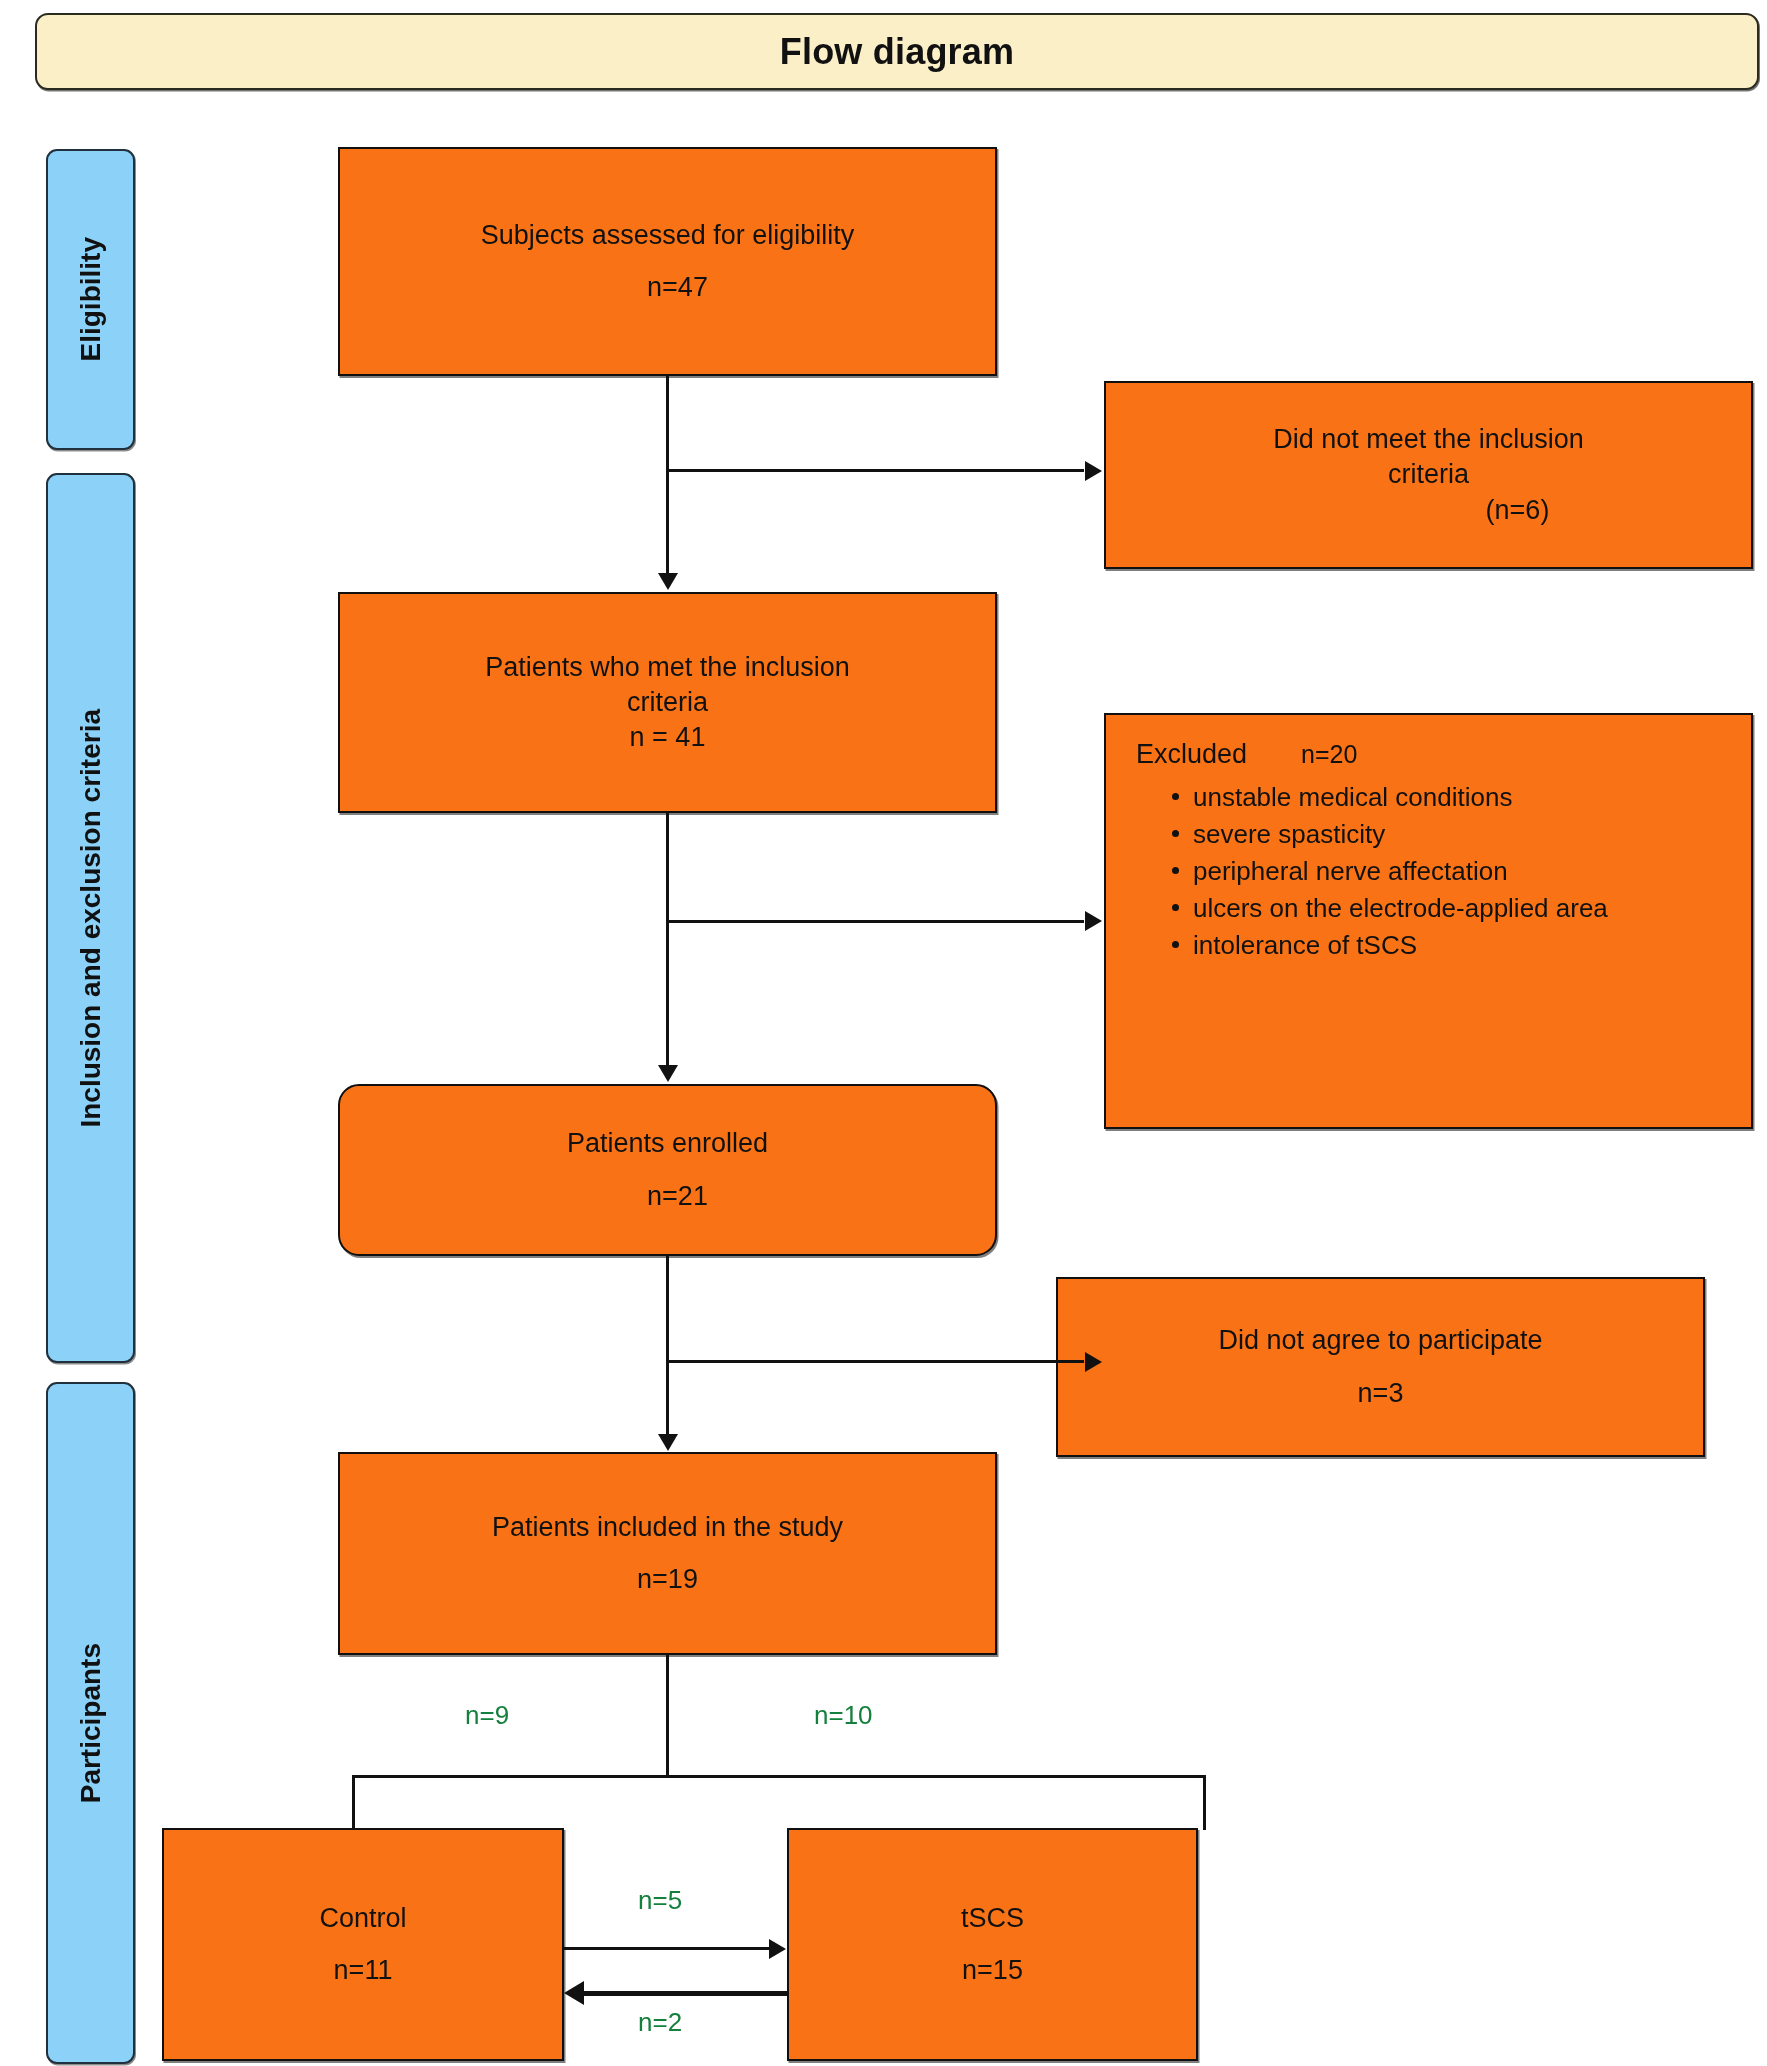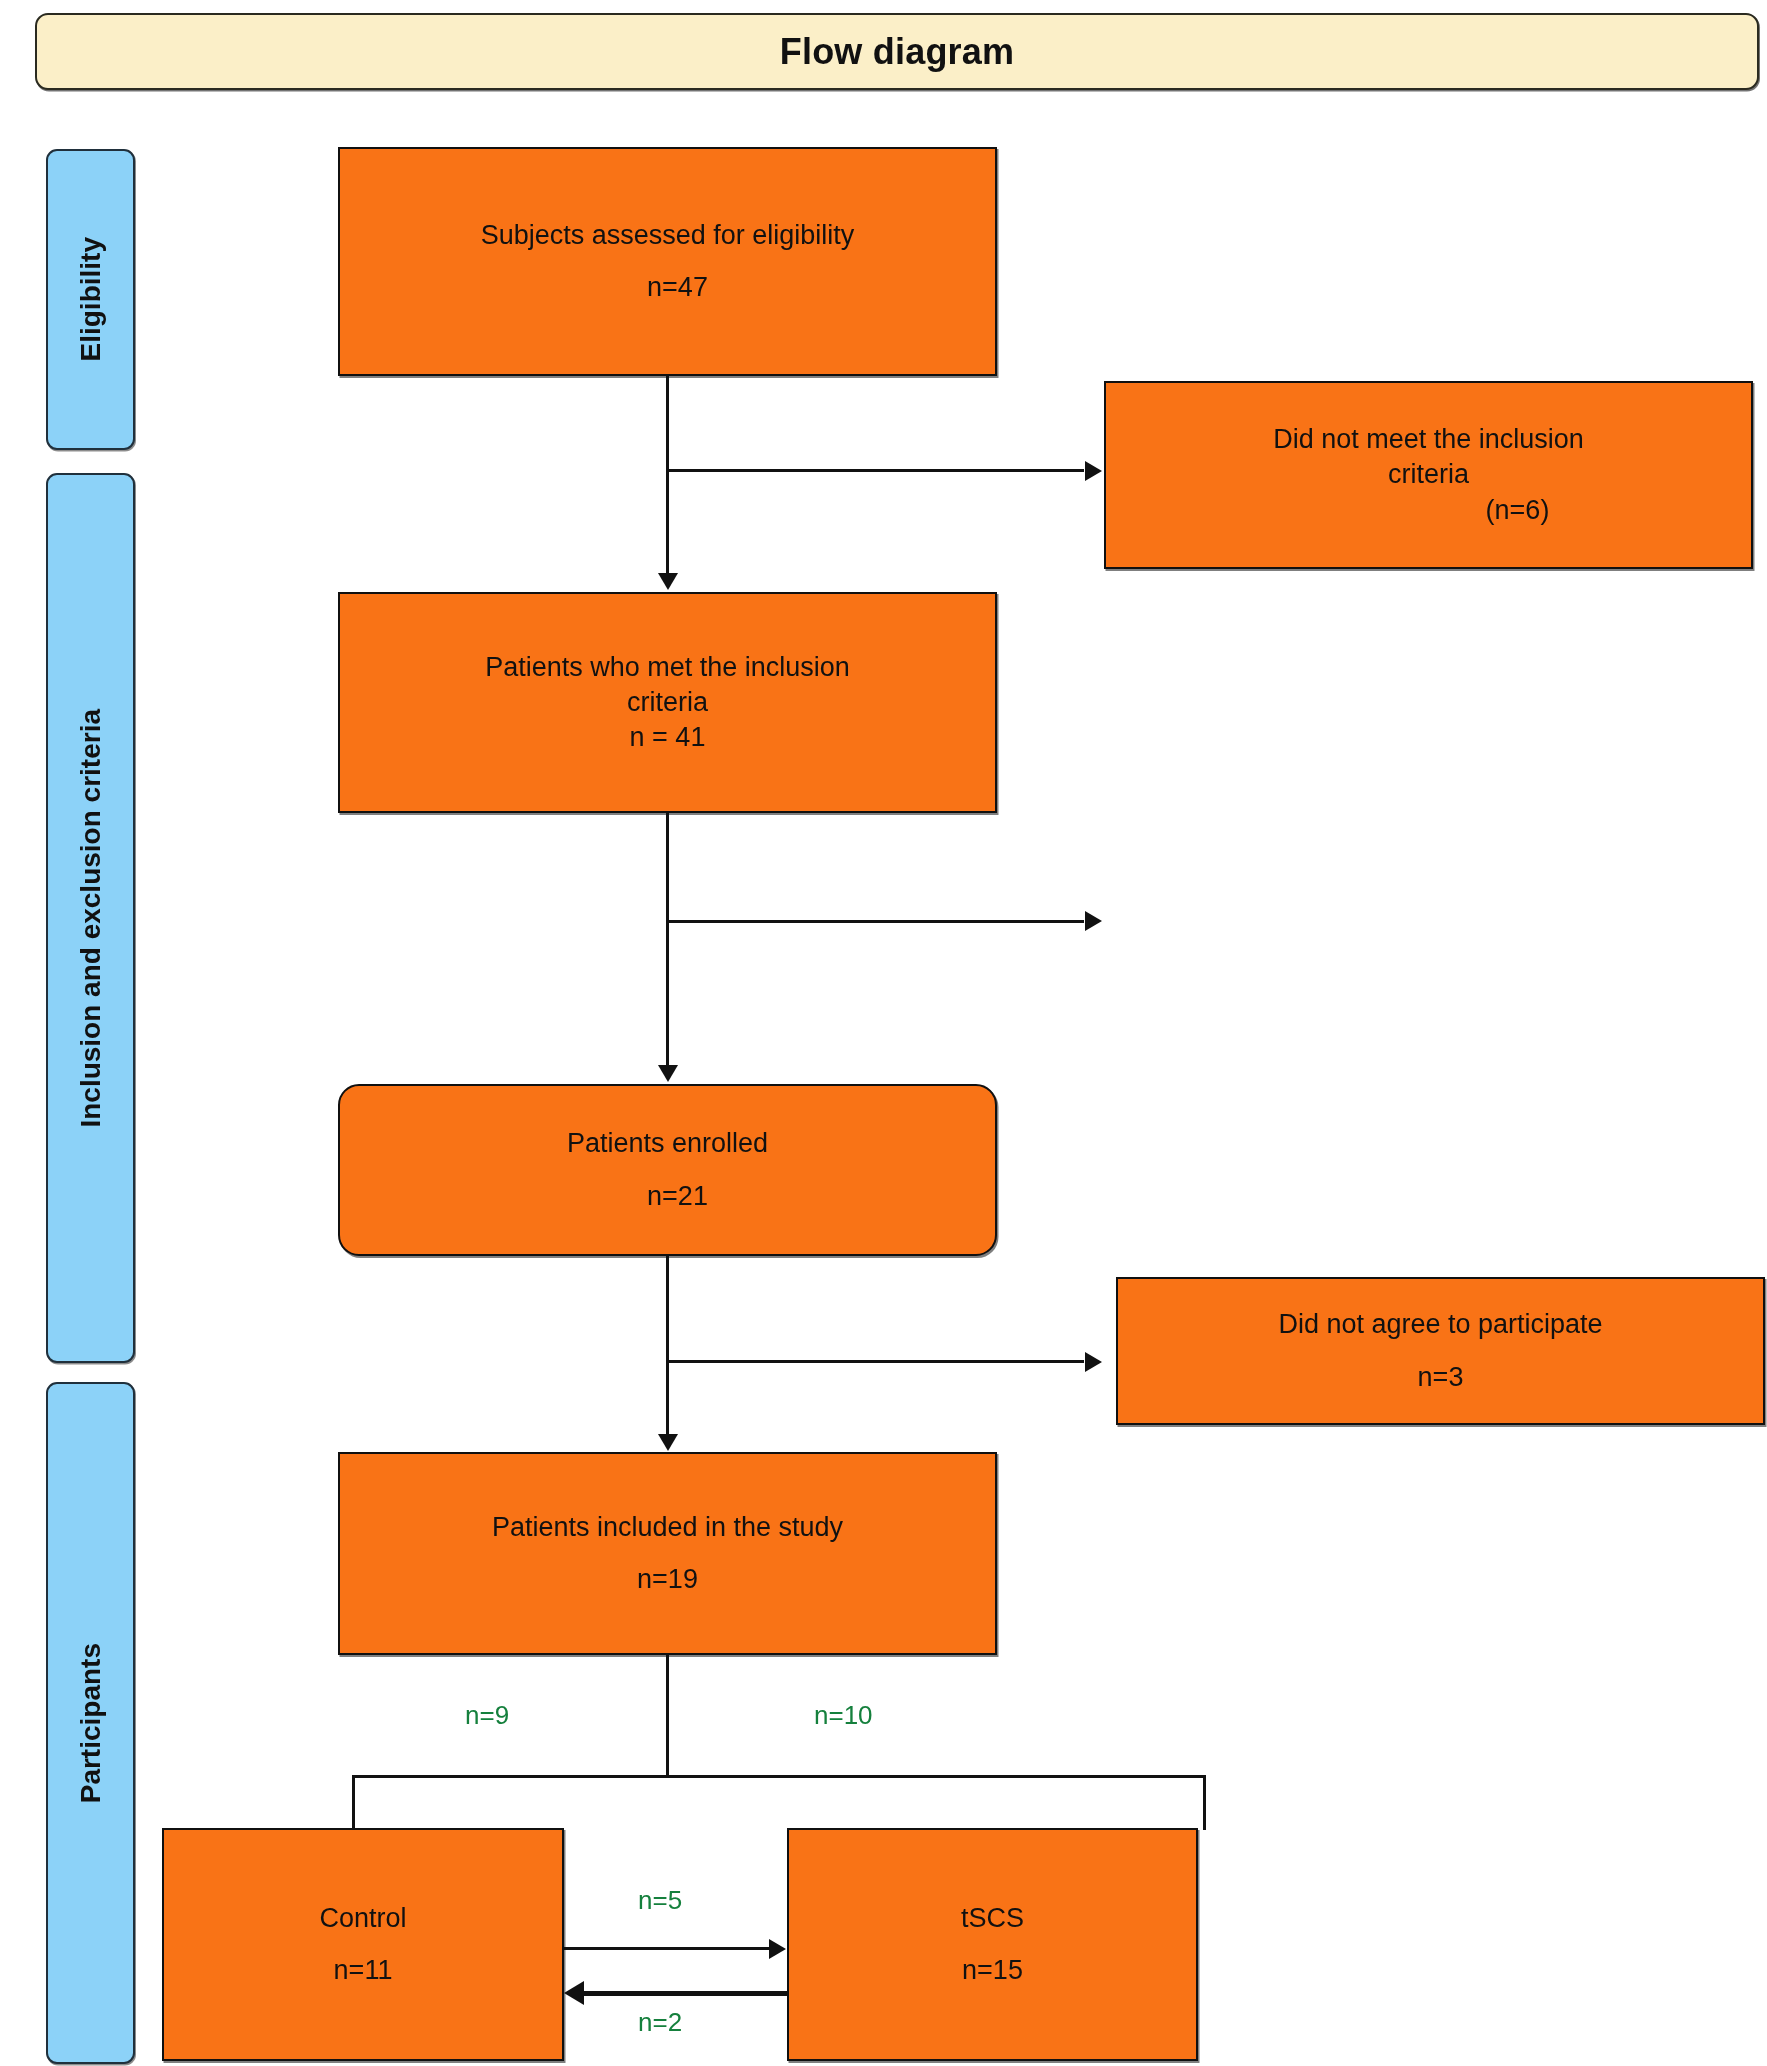--- a/index.html
+++ b/index.html
@@ -44,21 +44,21 @@
   
   #box-assessed        {left:314px; top:147px;  width:659px; height:229px;}
   #box-met             {left:314px; top:592px; width:659px; height:221px;}
   #box-enrolled        {left:314px; top:1084px; width:659px; height:172px;border-radius:21px;}
   #box-included        {left:314px; top:1452px; width:659px; height:203px;}
 
   
   #box-notmeet         {left:1080px;top:381px;  width:649px; height:188px;}
   #box-excluded        {left:1080px;top:713px; width:649px; height:416px;
                         align-items:flex-start;justify-content:flex-start;text-align:left;}
-  #box-notagree        {left:1092px;top:1277px; width:649px; height:148px;}
+  #box-notagree        {left:1032px;top:1277px; width:649px; height:180px;}
 
   
   #box-control         {left:138px; top:1828px; width:402px; height:233px;}
   #box-tscs            {left:763px;top:1828px; width:411px; height:233px;}
 
   
   .stack-gap{height:17px;}
 
   
   .exc-head{
@@ -143,20 +143,33 @@
     <span class="stack-gap"></span>
     <span class="n">n=19</span>
   </div>
 
   <div class="box" id="box-notmeet">
     <span class="line">Did not meet the inclusion</span>
     <span class="line">criteria</span>
     <span class="n n-offset-r">(n=6)</span>
   </div>
 
+  <div class="box" id="box-excluded">
+    <div class="exc-head">
+      <span>Excluded</span>
+      <span class="exc-n">n=20</span>
+    </div>
+    <ul class="exc-list">
+      <li>unstable medical conditions</li>
+      <li>severe spasticity</li>
+      <li>peripheral nerve affectation</li>
+      <li>ulcers on the electrode-applied area</li>
+      <li>intolerance of tSCS</li>
+    </ul>
+  </div>
 
   <div class="box" id="box-notagree">
     <span class="line">Did not agree to participate</span>
     <span class="stack-gap"></span>
     <span class="n">n=3</span>
   </div>
 
   <div class="box" id="box-control">
     <span class="line">Control</span>
     <span class="stack-gap"></span>

